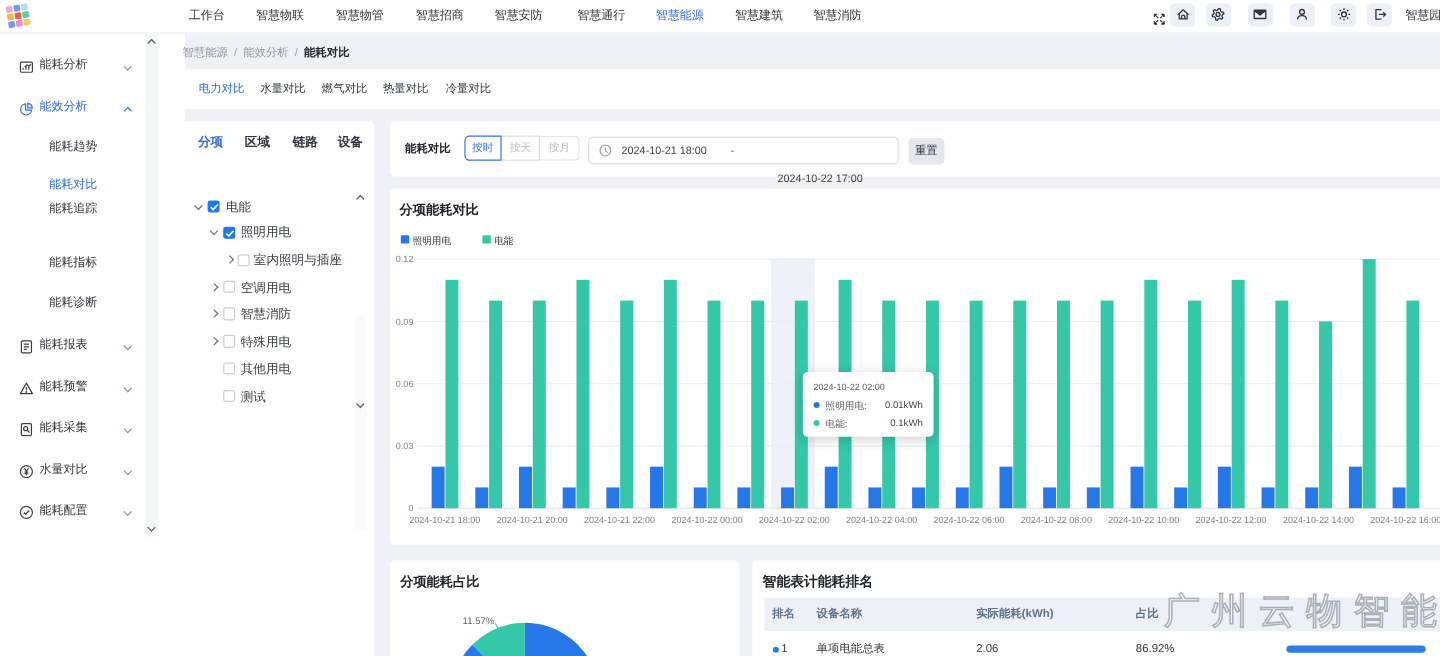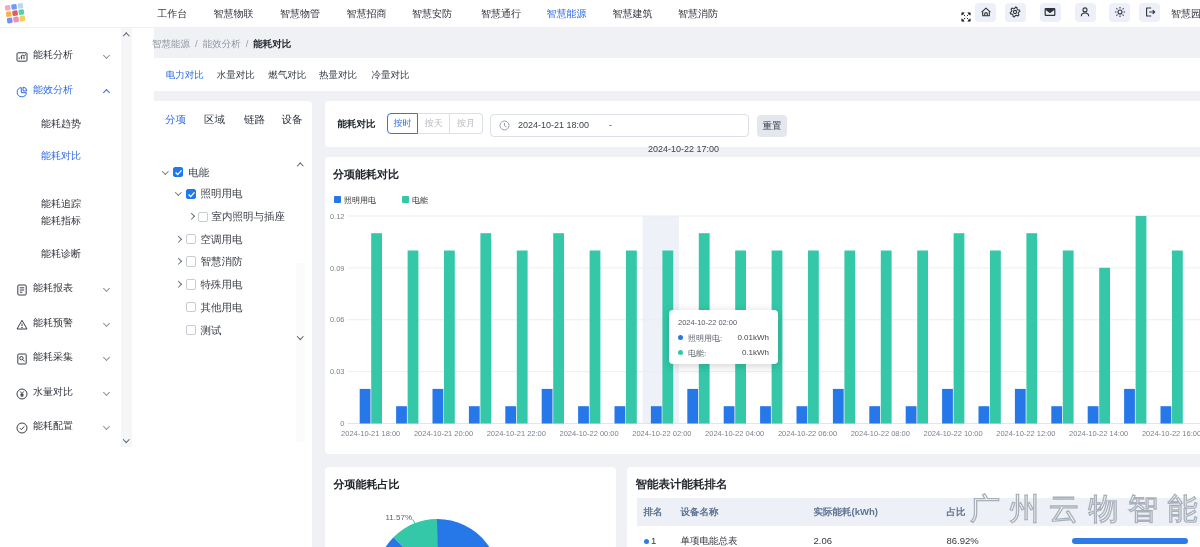--- a/index.html
+++ b/index.html
@@ -21,33 +21,33 @@
 .sarr.up { transform:rotate(-135deg); }
 .sarr.dn { transform:rotate(45deg); }
 .m1 { position:absolute; left:0; width:120px; height:18px; }
 .m1 .mic { position:absolute; left:16px; top:3px; }
 .m1 .mtx { position:absolute; left:33px; top:0; line-height:18px; font-size:10px; color:#2f333b; }
 .m1.act .mtx { color:#2e6be6; }
 .chev { position:absolute; left:104px; top:7px; width:5px; height:5px; border-right:1.2px solid #8d939c; border-bottom:1.2px solid #8d939c; }
 .chev.down { transform:rotate(45deg); }
 .chev.up { transform:rotate(-135deg); top:9px; }
 .chev.act { border-color:#2e6be6; }
-.m2 { position:absolute; left:41px; height:16px; line-height:16px; font-size:10px; color:#2f333b; }
+.m2 { position:absolute; left:41px; height:16px; line-height:16px; font-size:10px; color:#2f333b;font-family:Liberation Mono, monospace; }
 .m2.act { color:#2e6be6; }
 
 #bread { position:absolute; left:152px; top:38px; font-size:9.5px; color:#8f959e; }
 #bread b { color:#23272e; font-weight:bold; }
 #bread i { font-style:normal; margin:0 5px; color:#9aa0a8; }
 
 .card { position:absolute; background:#fff; border-radius:4px; }
 #tabsCard { left:152px; top:58px; width:1078px; height:33px; }
 .ttab { position:absolute; top:0; line-height:33px; font-size:9.5px; color:#2f3540; }
 .ttab.act { color:#2d68e0; }
 #treeCard { left:152px; top:101px; width:160px; height:460px; }
-.ptab { position:absolute; top:110px; line-height:18px; font-size:10.5px; color:#2f3540; }
+.ptab { position:absolute; top:110px; line-height:18px; font-size:10.5px; color:#2f3540;font-weight:bold; }
 .ptab.act { color:#2e6be6; }
 #search { position:absolute; left:163px; top:131px; width:143px; height:19.6px; border:1px solid #dcdfe6; border-radius:4px; background:#fff; }
 #search span { position:absolute; left:8px; top:0; line-height:18px; font-size:9.5px; color:#b8bcc4; }
 .car { position:absolute; width:4.6px; height:4.6px; border-right:1.3px solid #6d727a; border-bottom:1.3px solid #6d727a; }
 .car.down { transform:rotate(45deg); }
 .car.right { transform:rotate(-45deg); }
 .cb { position:absolute; width:10.3px; height:10.3px; border:1px solid #c8ccd4; border-radius:2px; background:#fff; }
 .cb.on { border-color:#1f78f0; background:#1f78f0; }
 .cb.on svg { display:block; margin:0.2px auto 0; }
 .tlab { position:absolute; font-size:10.5px; color:#383d45; white-space:nowrap; }
@@ -243,21 +243,21 @@
             <g stroke="#3a3f46" stroke-width="1" fill="none">
               <circle cx="6" cy="6" r="5"></circle>
               <path d="M3.8 6.1 5.4 7.7 8.3 4.4" stroke-linejoin="round"></path>
             </g>
           </svg></span>
         <span class="mtx">能耗配置</span>
         <span class="chev down"></span>
       </div>
 <div class="m2" style="top:87.8px">能耗趋势</div>
 <div class="m2 act" style="top:120.19999999999999px">能耗对比</div>
-<div class="m2" style="top:168px">能耗追踪</div>
+<div class="m2" style="top:140px">能耗追踪</div>
 <div class="m2" style="top:185.2px">能耗指标</div>
 <div class="m2" style="top:217.6px">能耗诊断</div>
   <div id="sbar"></div>
   <div class="sarr up" style="left:124px;top:6px"></div>
   <div class="sarr dn" style="left:124px;top:409px"></div>
 </div>
 <div id="bread">智慧能源<i>/</i>能效分析<i>/</i><b>能耗对比</b></div>
 <div class="card" id="tabsCard">
   <span class="ttab act" style="left:13.7px">电力对比</span>
   <span class="ttab" style="left:64.8px">水量对比</span>

